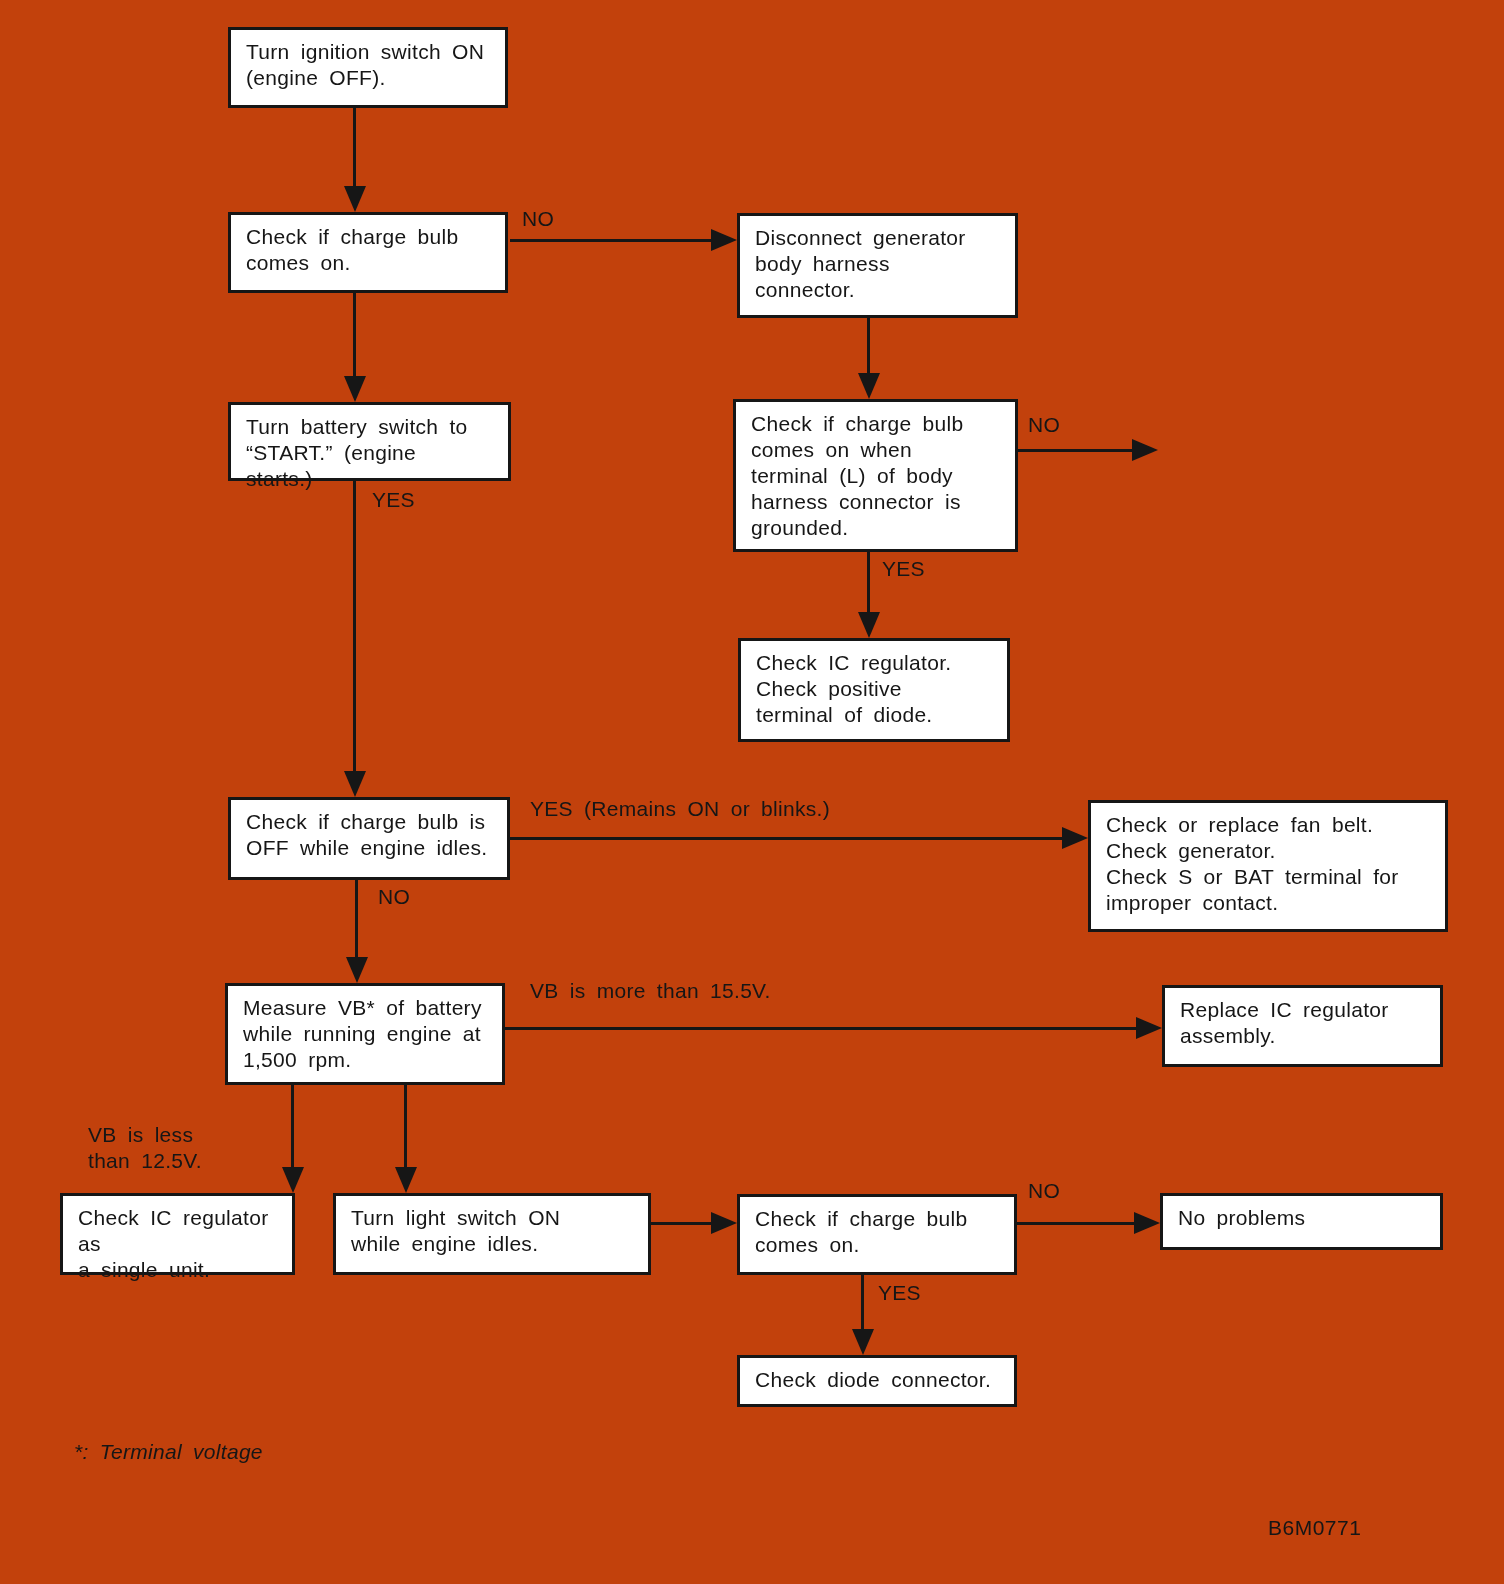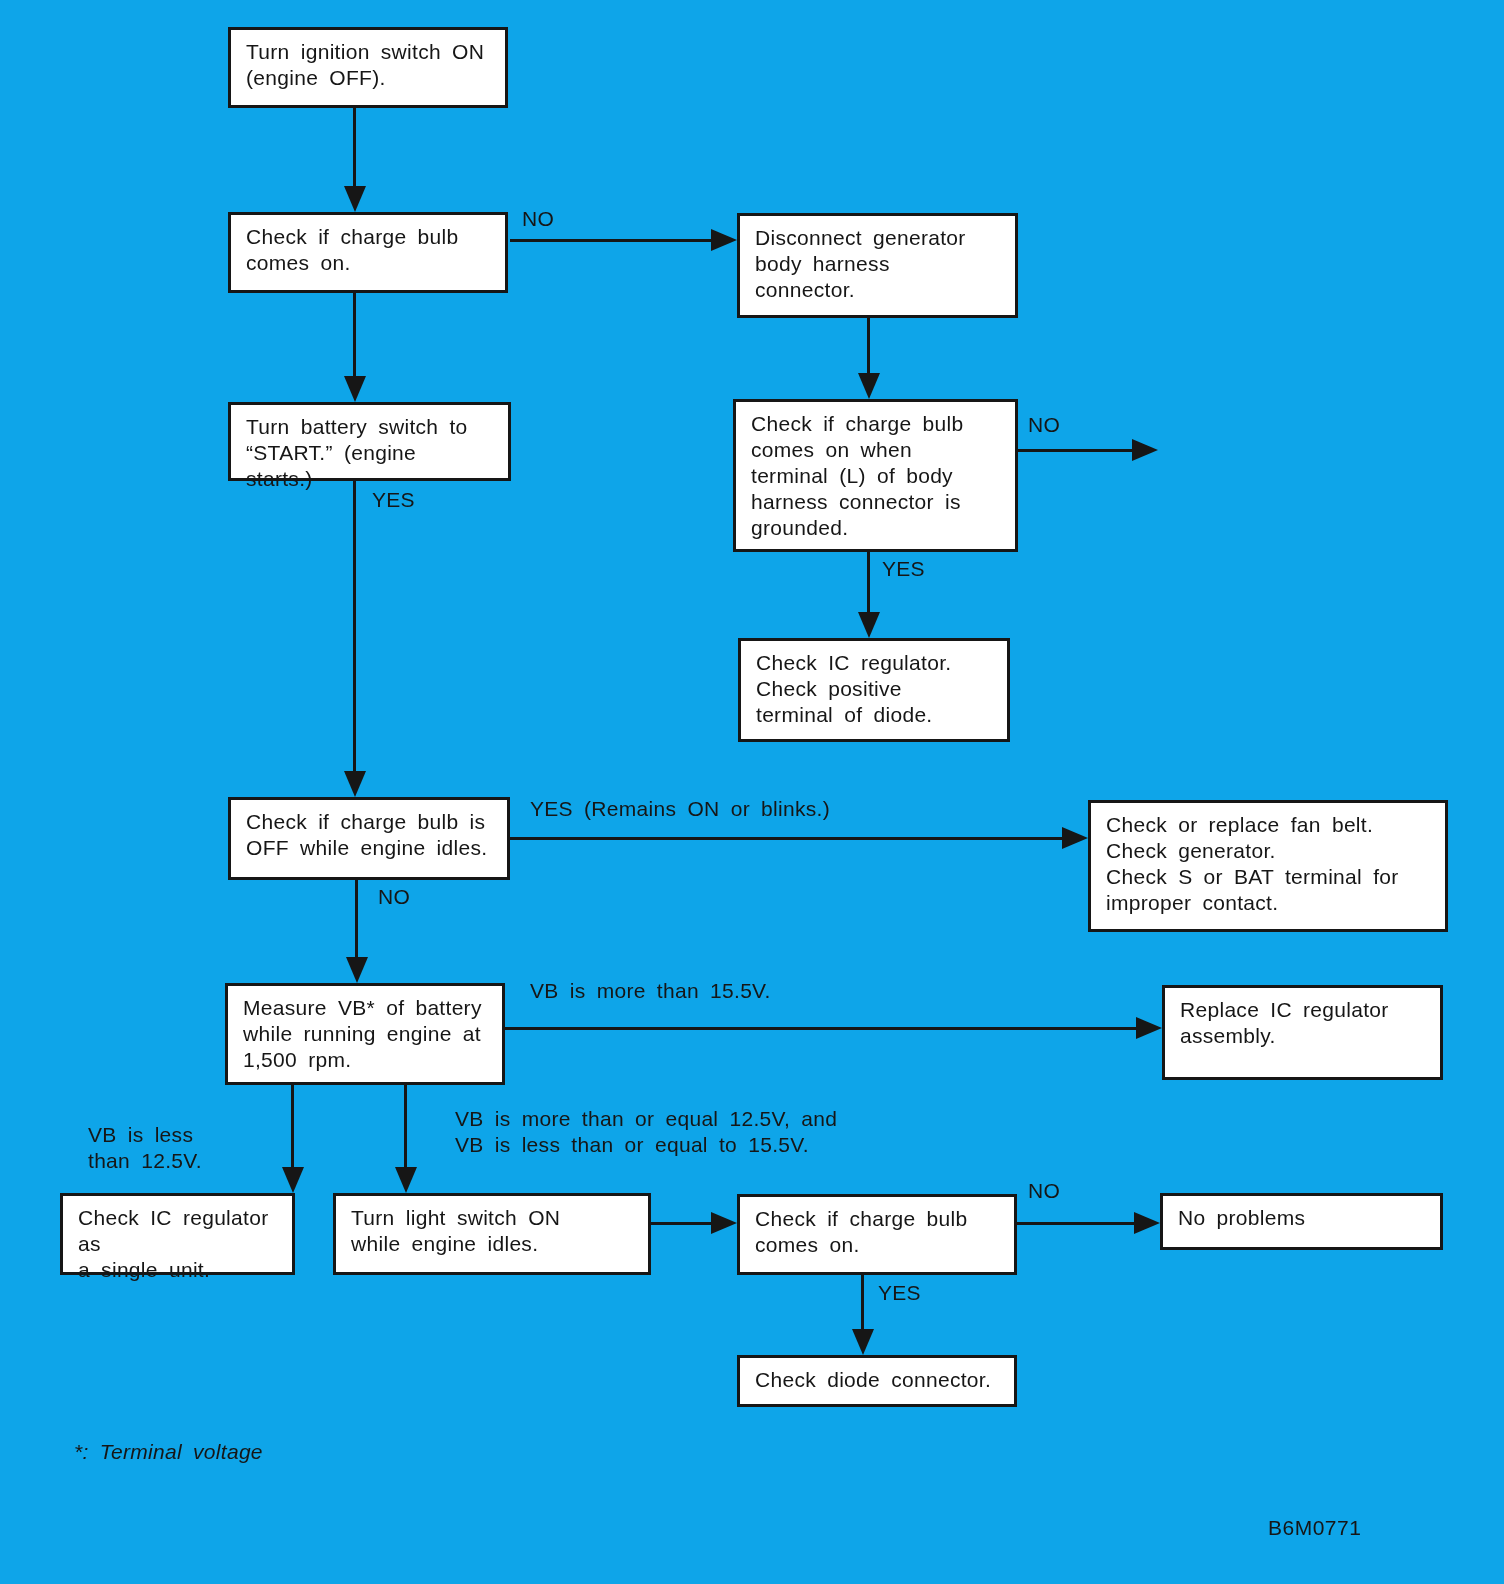--- a/index.html
+++ b/index.html
@@ -4,21 +4,21 @@
 <style>
   html, body {
     margin: 0;
     padding: 0;
     background: #ffffff;
   }
   .canvas {
     position: relative;
     width: 1504px;
     height: 1584px;
-    background: #0ea5e9;
+    background: #c2410c;
     font-family: "Liberation Sans", sans-serif;
     color: #161616;
   }
   .node {
     position: absolute;
     box-sizing: border-box;
     border: 3px solid #161616;
     background: #ffffff;
     padding: 9px 15px;
     font-size: 21px;
@@ -97,21 +97,21 @@
 
   <div class="node" style="left:1088px;top:800px;width:360px;height:132px">Check or replace fan belt.
 Check generator.
 Check S or BAT terminal for
 improper contact.</div>
 
   <div class="node" style="left:225px;top:983px;width:280px;height:102px">Measure VB* of battery
 while running engine at
 1,500 rpm.</div>
 
-  <div class="node" style="left:1162px;top:985px;width:281px;height:95px">Replace IC regulator
+  <div class="node" style="left:1162px;top:985px;width:281px;height:82px">Replace IC regulator
 assembly.</div>
 
   <div class="node" style="left:60px;top:1193px;width:235px;height:82px">Check IC regulator as
 a single unit.</div>
 
   <div class="node" style="left:333px;top:1193px;width:318px;height:82px">Turn light switch ON
 while engine idles.</div>
 
   <div class="node" style="left:737px;top:1194px;width:280px;height:81px">Check if charge bulb
 comes on.</div>
@@ -175,22 +175,20 @@
 
   <div class="lbl" style="left:530px;top:796px">YES (Remains ON or blinks.)</div>
 
   <div class="lbl" style="left:378px;top:884px">NO</div>
 
   <div class="lbl" style="left:530px;top:978px">VB is more than 15.5V.</div>
 
   <div class="lbl" style="left:88px;top:1122px">VB is less
 than 12.5V.</div>
 
-  <div class="lbl" style="left:455px;top:1106px">VB is more than or equal 12.5V, and
-VB is less than or equal to 15.5V.</div>
 
   <div class="lbl" style="left:1028px;top:1178px">NO</div>
 
   <div class="lbl" style="left:878px;top:1280px">YES</div>
 
   <div class="footnote" style="left:74px;top:1440px">*: Terminal voltage</div>
 
   <div class="figcode" style="left:1268px;top:1516px">B6M0771</div>
 
 </div>

